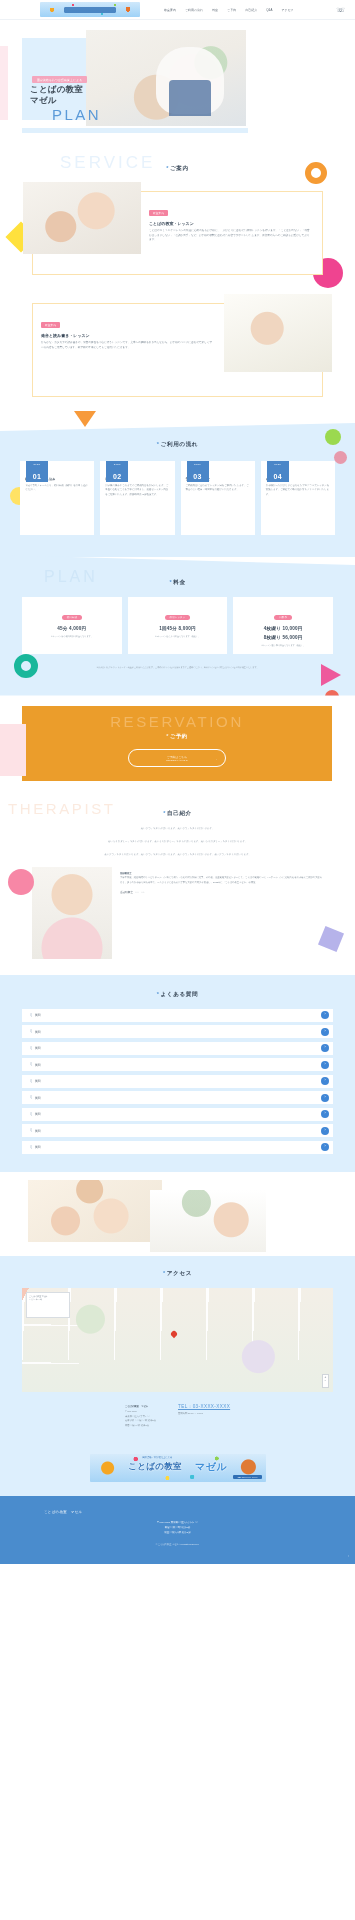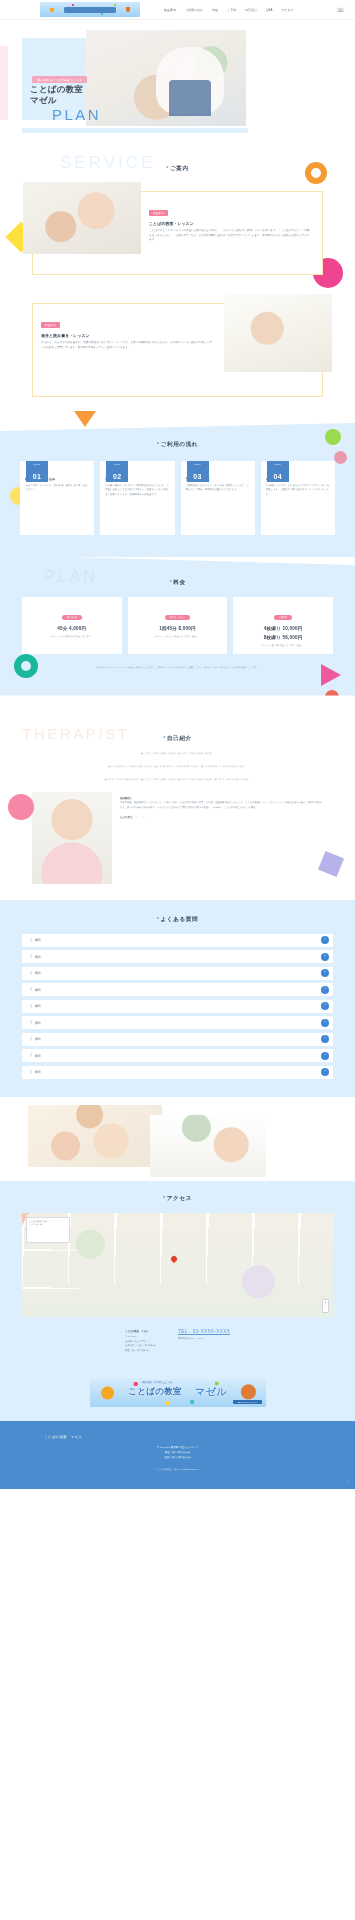--- a/index.html
+++ b/index.html
@@ -202,21 +202,21 @@
     margin:9px auto 0; width:98px; height:18px; border:.8px solid #fff; border-radius:10px;
     color:#fff; display:flex; flex-direction:column; align-items:center; justify-content:center;
     position:relative; background:transparent;
   }
   .resv-btn b { font-size:2.7px; font-weight:normal; letter-spacing:.2px; }
   .resv-btn small { font-size:2.3px; letter-spacing:.5px; opacity:.95; }
   .resv-btn i { position:absolute; right:8px; top:7px; font-size:3px; font-style:normal; }
 
   
   .thp { position:relative; background:#fff; padding:6px 0 16px; }
-  .thp-wm { font-size:15px; color:#fbeadf; letter-spacing:2.6px; padding-left:22px; line-height:1; }
+  .thp-wm { font-size:15px; color:#fbeadf; letter-spacing:2.6px; padding-left:8px; line-height:1; }
   .thp-lead { font-size:2.4px; color:#8b98a4; line-height:2.1; text-align:center; padding:8px 26px 0; }
   .thp-body { display:flex; gap:8px; padding:10px 32px 0; }
   .thp-photo {
     width:80px; height:92px; flex:none;
     background:
       radial-gradient(circle at 50% 30%, #f2d8c2 0 20px, transparent 21px),
       radial-gradient(circle at 50% 88%, #f6d4d8 0 30px, transparent 31px),
       linear-gradient(#f7f5f1,#eceae4);
   }
   .thp-txt { font-size:2.3px; line-height:1.95; color:#7c8994; }
@@ -467,20 +467,31 @@
         <div class="p-note">※レッスン通し券の料金となります（税込）。</div>
       </div>
     </div>
     <div class="plan-foot">※お支払いはクレジットカード・現金がご利用いただけます。ご予約のキャンセルは前日までにご連絡ください。当日キャンセルの場合はキャンセル料が発生いたします。</div>
     <div class="ring-teal"></div>
     <div class="tri-pink"></div>
   </div>
 
   <div class="resv-wrap">
     <div class="resv-pinkblock"></div>
+    <div class="resv">
+      <div class="resv-wm">RESERVATION</div>
+      <div class="resv-ttl">
+        <i>*</i><span>ご予約</span>
+      </div>
+      <div class="resv-btn">
+        <b>ご予約はこちら</b>
+        <small>RESERVATION</small>
+        <i>→</i>
+      </div>
+    </div>
   </div>
 
   <div class="thp">
     <div class="thp-wm">THERAPIST</div>
     <div class="sec-ttl">
       <i>*</i><span>自己紹介</span>
     </div>
     <div class="thp-lead">あいさつテキストがはいります。あいさつテキストがはいります。</div>
     <div class="thp-lead">あいうえおダミーテキストがはいります。あいうえおダミーテキストがはいります。あいうえおダミーテキストがはいります。</div>
     <div class="thp-lead">あいさつテキストがはいります。あいさつテキストがはいります。あいさつテキストがはいります。あいさつテキストがはいります。</div>

